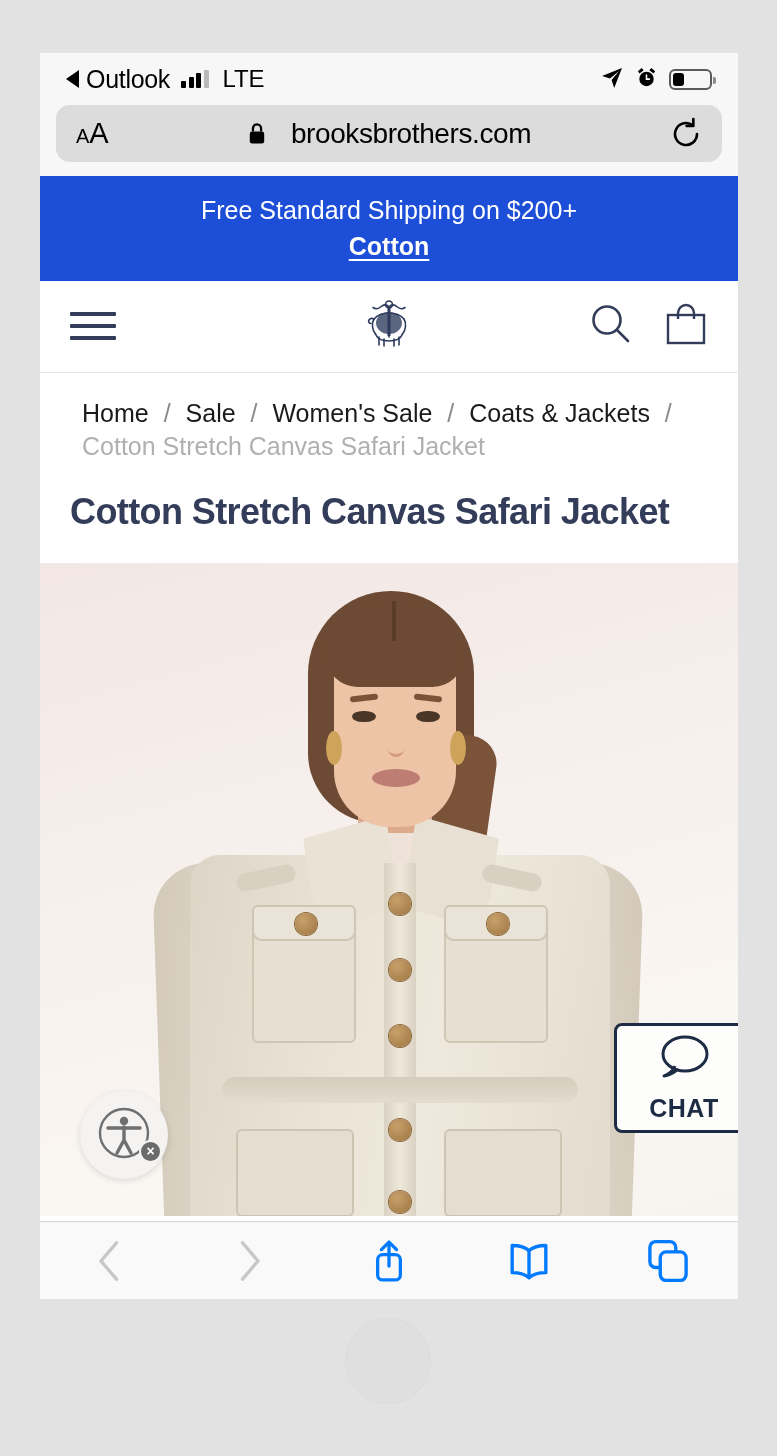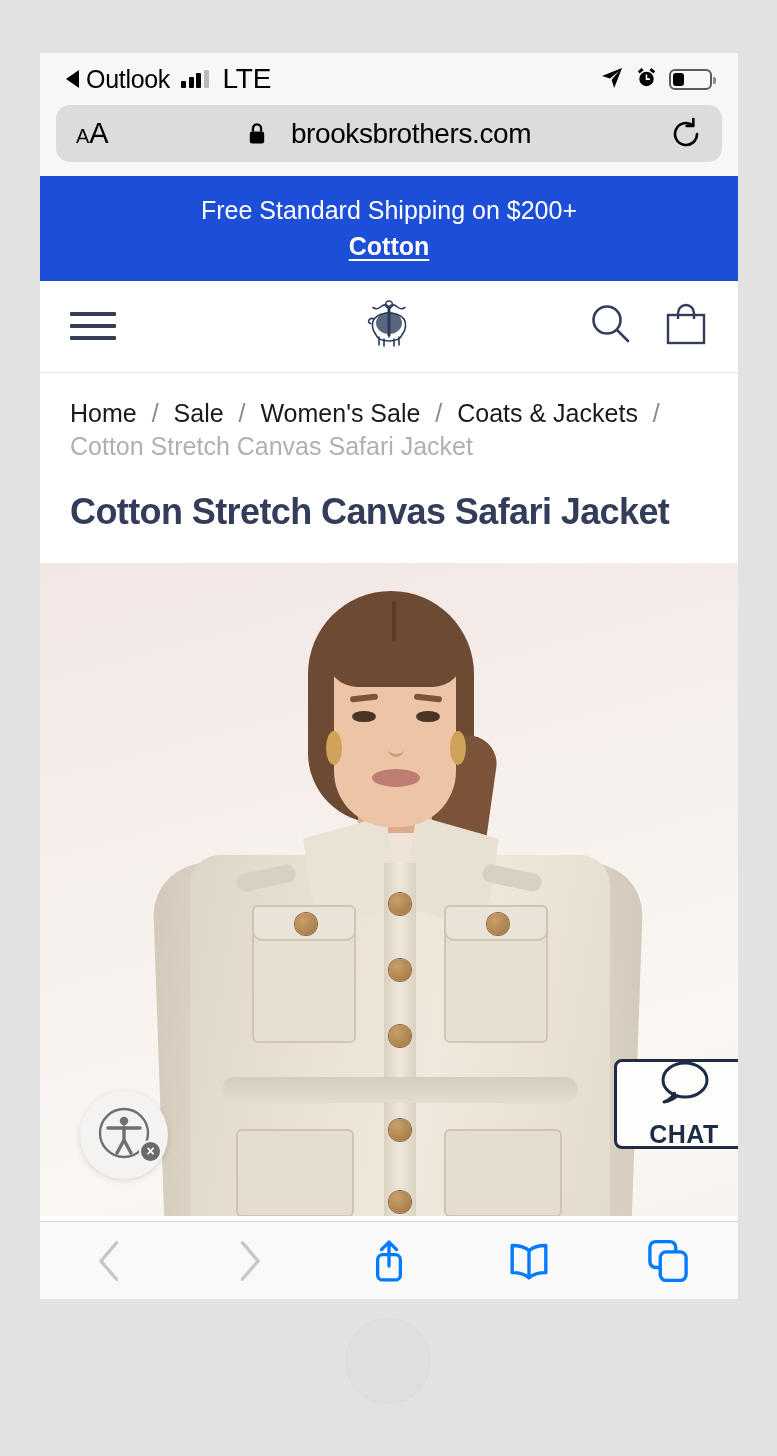--- a/index.html
+++ b/index.html
@@ -52,21 +52,21 @@
     border-bottom: 9px solid transparent;
     border-right: 13px solid #000;
   }
   .sb-app { font-size: 25px; color: #000; letter-spacing: -0.3px; }
   .sb-bars { display: flex; align-items: flex-end; gap: 2.5px; height: 18px; margin-left: 4px; }
   .sb-bars i { width: 5px; background: #000; border-radius: 1px; display: block; }
   .sb-bars i:nth-child(1) { height: 7px; }
   .sb-bars i:nth-child(2) { height: 11px; }
   .sb-bars i:nth-child(3) { height: 15px; }
   .sb-bars i:nth-child(4) { height: 18px; background: #b9b9b9; }
-  .sb-carrier { font-size: 28px; color: #000; margin-left: 7px; letter-spacing: -0.2px; }
+  .sb-carrier { font-size: 24px; color: #000; margin-left: 7px; letter-spacing: -0.2px; }
   .sb-time {
     position: absolute; left: 0; right: 0;
     text-align: center;
     font-size: 25px; font-weight: bold; color: #000;
     letter-spacing: -0.3px;
     pointer-events: none;
   }
   .sb-right { margin-left: auto; display: flex; align-items: center; gap: 11px; }
   .battery {
     width: 43px; height: 21px;
@@ -140,20 +140,21 @@
   }
   #header-actions { margin-left: auto; display: flex; align-items: center; gap: 30px; }
 
   
   #content { background: #fff; }
   #breadcrumb {
     padding: 24px 30px 0 30px;
     font-size: 25px;
     line-height: 1.32;
     color: #1a1a1a;
+    margin-left: 12px;
   }
   #breadcrumb .crumb { color: #1a1a1a; }
   #breadcrumb .crumb.current { color: #b0b0b0; }
   #breadcrumb .sep { color: #8a8a8a; margin: 0 8px; }
   #product-title {
     padding: 28px 30px 30px 30px;
     font-size: 36px;
     font-weight: bold;
     color: #333c59;
     letter-spacing: -0.6px;
@@ -312,28 +313,27 @@
     background: #6b6b6b;
     display: flex; align-items: center; justify-content: center;
     color: #fff; font-size: 14px; font-weight: bold;
     border: 2px solid #f4f3f1;
   }
 
   
   #chat-btn {
     position: absolute;
     right: -16px; top: 460px;
-    width: 140px; height: 90px;
+    width: 140px; height: 110px;
     background: #fdfdfb;
     border: 3px solid #1d2b45;
     border-radius: 8px;
     display: flex; flex-direction: column;
     align-items: center; justify-content: center;
     gap: 6px;
-    margin-top: 36px;
   }
   #chat-label {
     font-size: 25px; font-weight: bold; color: #1d2b45;
     letter-spacing: 0.5px;
   }
 
   
   #safari-toolbar {
     position: absolute;
     left: 0; bottom: 0;

